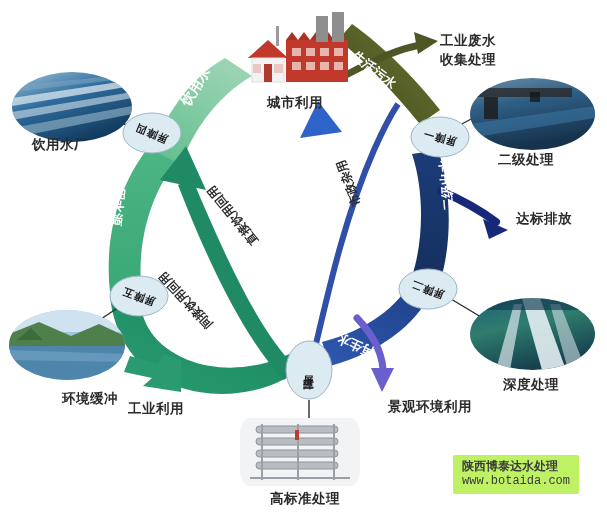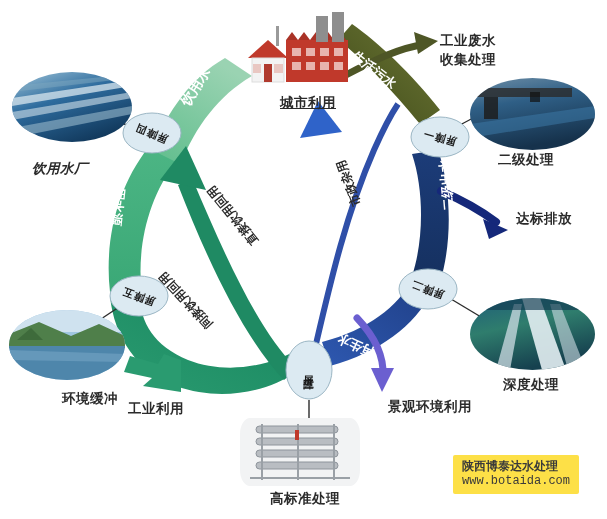--- a/index.html
+++ b/index.html
@@ -14,21 +14,21 @@
   svg.layer{position:absolute;left:0;top:0;width:607px;height:519px;}
   .lbl{position:absolute;color:#2b2b2b;font-weight:bold;white-space:nowrap;}
   .cap{font-size:13.5px;letter-spacing:.5px;}
   .photo{position:absolute;border-radius:50%;overflow:hidden;}
   .photo .inner{width:100%;height:100%;}
   .node-txt{
     font-size:10.5px;font-weight:bold;color:#1a1a1a;
     letter-spacing:1px;
   }
   .wm{
-    position:absolute;background:#fde047;color:#3a3a3a;
+    position:absolute;background:#bef264;color:#3a3a3a;
     padding:4px 9px 5px 9px;border-radius:2px;line-height:1.25;
   }
   .wm .l1{font-size:12px;font-weight:bold;}
   .wm .l2{font-family:"Liberation Mono","DejaVu Sans Mono",monospace;font-size:12px;}
   .arrowlbl{position:absolute;font-weight:bold;white-space:nowrap;}
 </style>
 </head>
 <body>
 
 <div id="stage">
@@ -282,23 +282,23 @@
   <div class="arrowlbl" style="left:233px;top:215px;color:#2b2b2b;font-size:12px;transform:translate(-50%,-50%) rotate(231deg);">直接饮用回用</div>
 
   <div class="arrowlbl" style="left:374px;top:70px;color:#ffffff;font-size:13px;transform:translate(-50%,-50%) rotate(38deg);">生活污水</div>
 
   <div class="arrowlbl" style="left:447px;top:185px;color:#ffffff;font-size:13px;transform:translate(-50%,-50%) rotate(265deg);">二级出水</div>
 
   <div class="arrowlbl" style="left:349px;top:183px;color:#2b2b2b;font-size:12px;transform:translate(-50%,-50%) rotate(250deg);">市政杂用</div>
 
   <div class="arrowlbl" style="left:356px;top:345px;color:#ffffff;font-size:13px;transform:translate(-50%,-50%) rotate(205deg);">再生水</div>
 
-  <div class="lbl cap" style="left:32px;top:160px;font-style:italic;">饮用水厂</div>
-
-  <div class="lbl cap" style="left:280px;top:94px;text-decoration:underline;">城市利用</div>
+  <div class="lbl cap" style="left:32px;top:136px;">饮用水厂</div>
+
+  <div class="lbl cap" style="left:267px;top:94px;">城市利用</div>
 
   <div class="lbl cap" style="left:440px;top:32px;line-height:1.4;white-space:pre;">工业废水
 收集处理</div>
 
   <div class="lbl cap" style="left:498px;top:151px;">二级处理</div>
 
   <div class="lbl cap" style="left:516px;top:210px;">达标排放</div>
 
   <div class="lbl cap" style="left:503px;top:376px;">深度处理</div>
 

